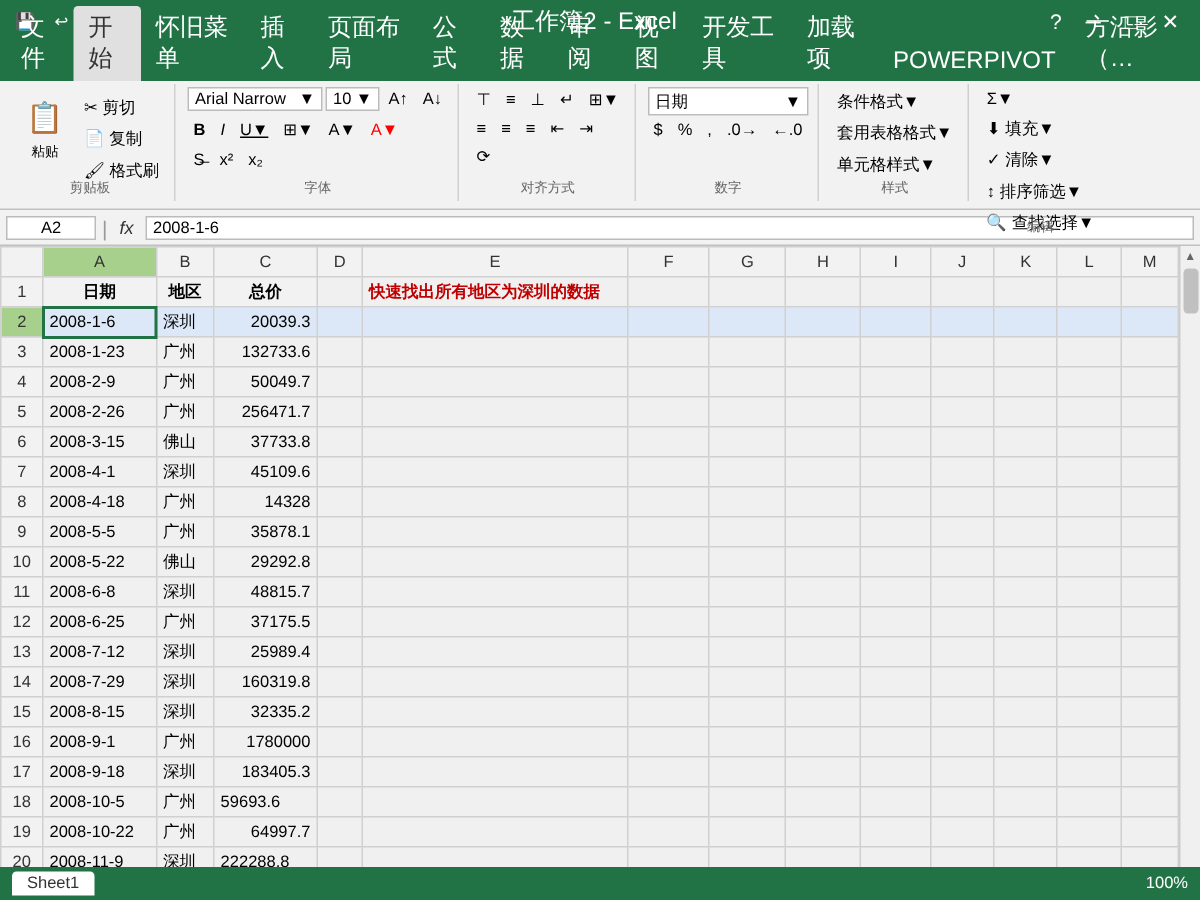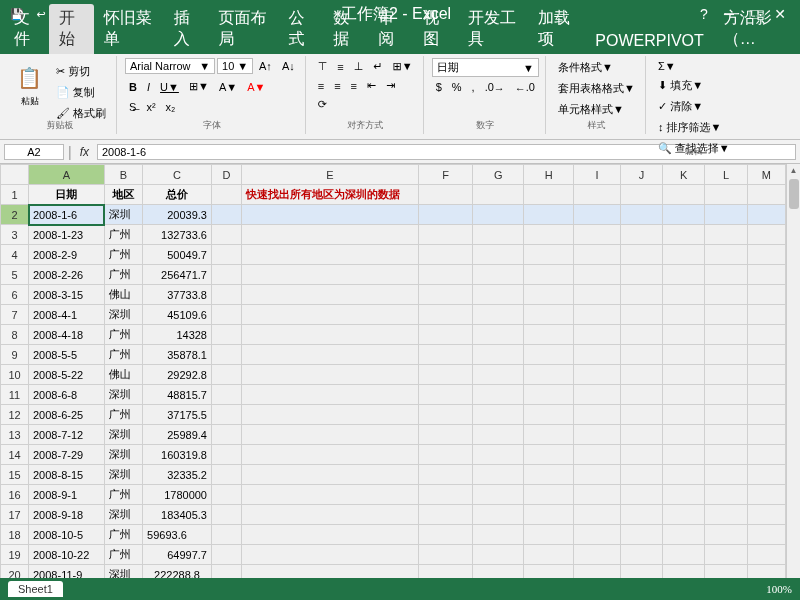--- a/index.html
+++ b/index.html
@@ -742,21 +742,21 @@
               <td></td>
               <td></td>
               <td></td>
               <td></td>
               <td></td>
             </tr>
             <tr>
               <th class="row-header">20</th>
               <td>2008-11-9</td>
               <td>深圳</td>
-              <td style="text-align: center; text-decoration: underline;">222288.8</td>
+              <td style="text-align: left; text-decoration: underline;">222288.8</td>
               <td></td>
               <td></td>
               <td></td>
               <td></td>
               <td></td>
               <td></td>
               <td></td>
               <td></td>
               <td></td>
               <td></td>
@@ -785,16 +785,16 @@
     <div class="scroll-arrow">▲</div>
     <div class="scroll-thumb"></div>
     <div class="scroll-arrow" style="position:absolute;bottom:0;">▼</div>
   </div>
 </div>
 
 <div class="status-bar">
   <div style="display:flex;gap:4px;">
     <div style="background:#fff;color:#333;padding:2px 10px;border-radius:3px 3px 0 0;font-size:11px;">Sheet1</div>
   </div>
-  <div style="display:flex;align-items:flex-start;gap:8px;font-family:Liberation Serif, serif;">
+  <div style="display:flex;align-items:flex-start;gap:8px;">
     <span>100%</span>
   </div>
 </div>
 
 </body></html>

